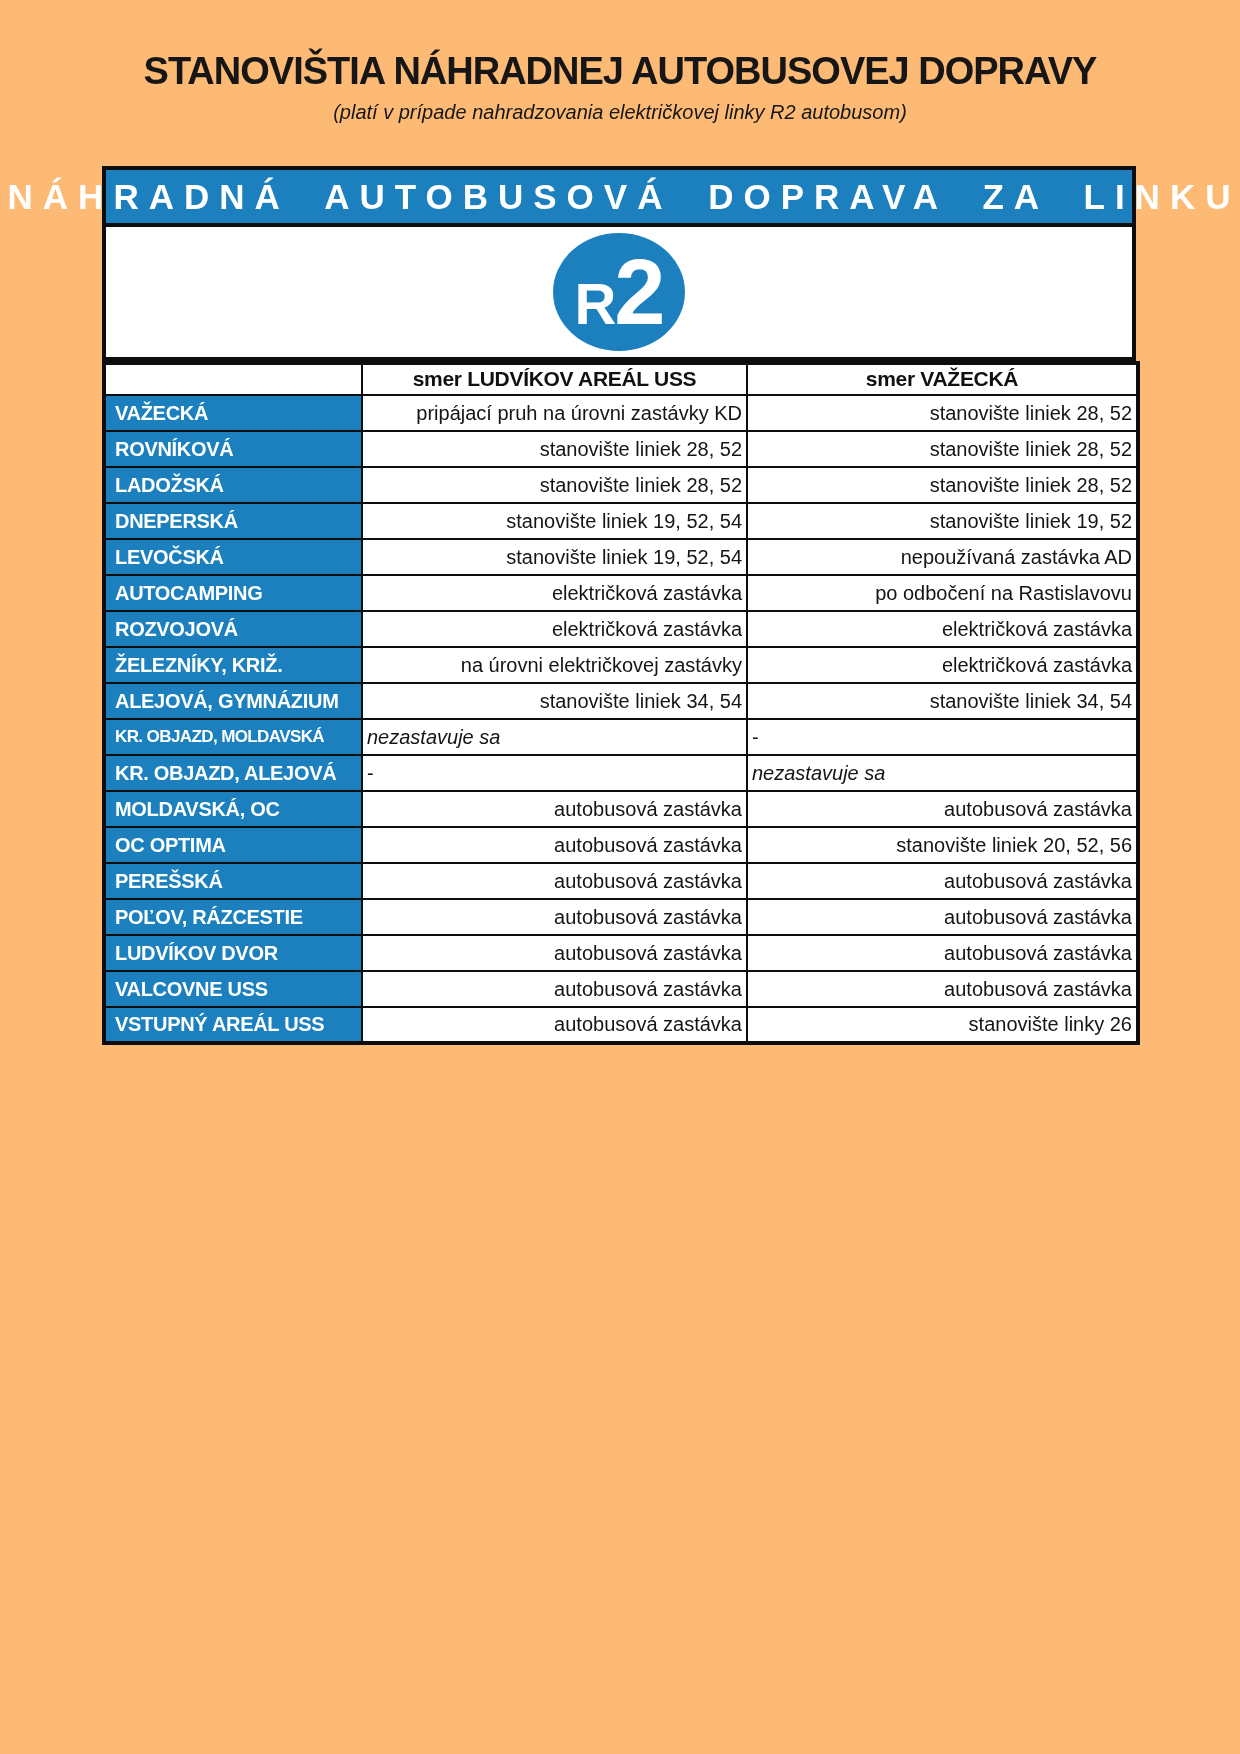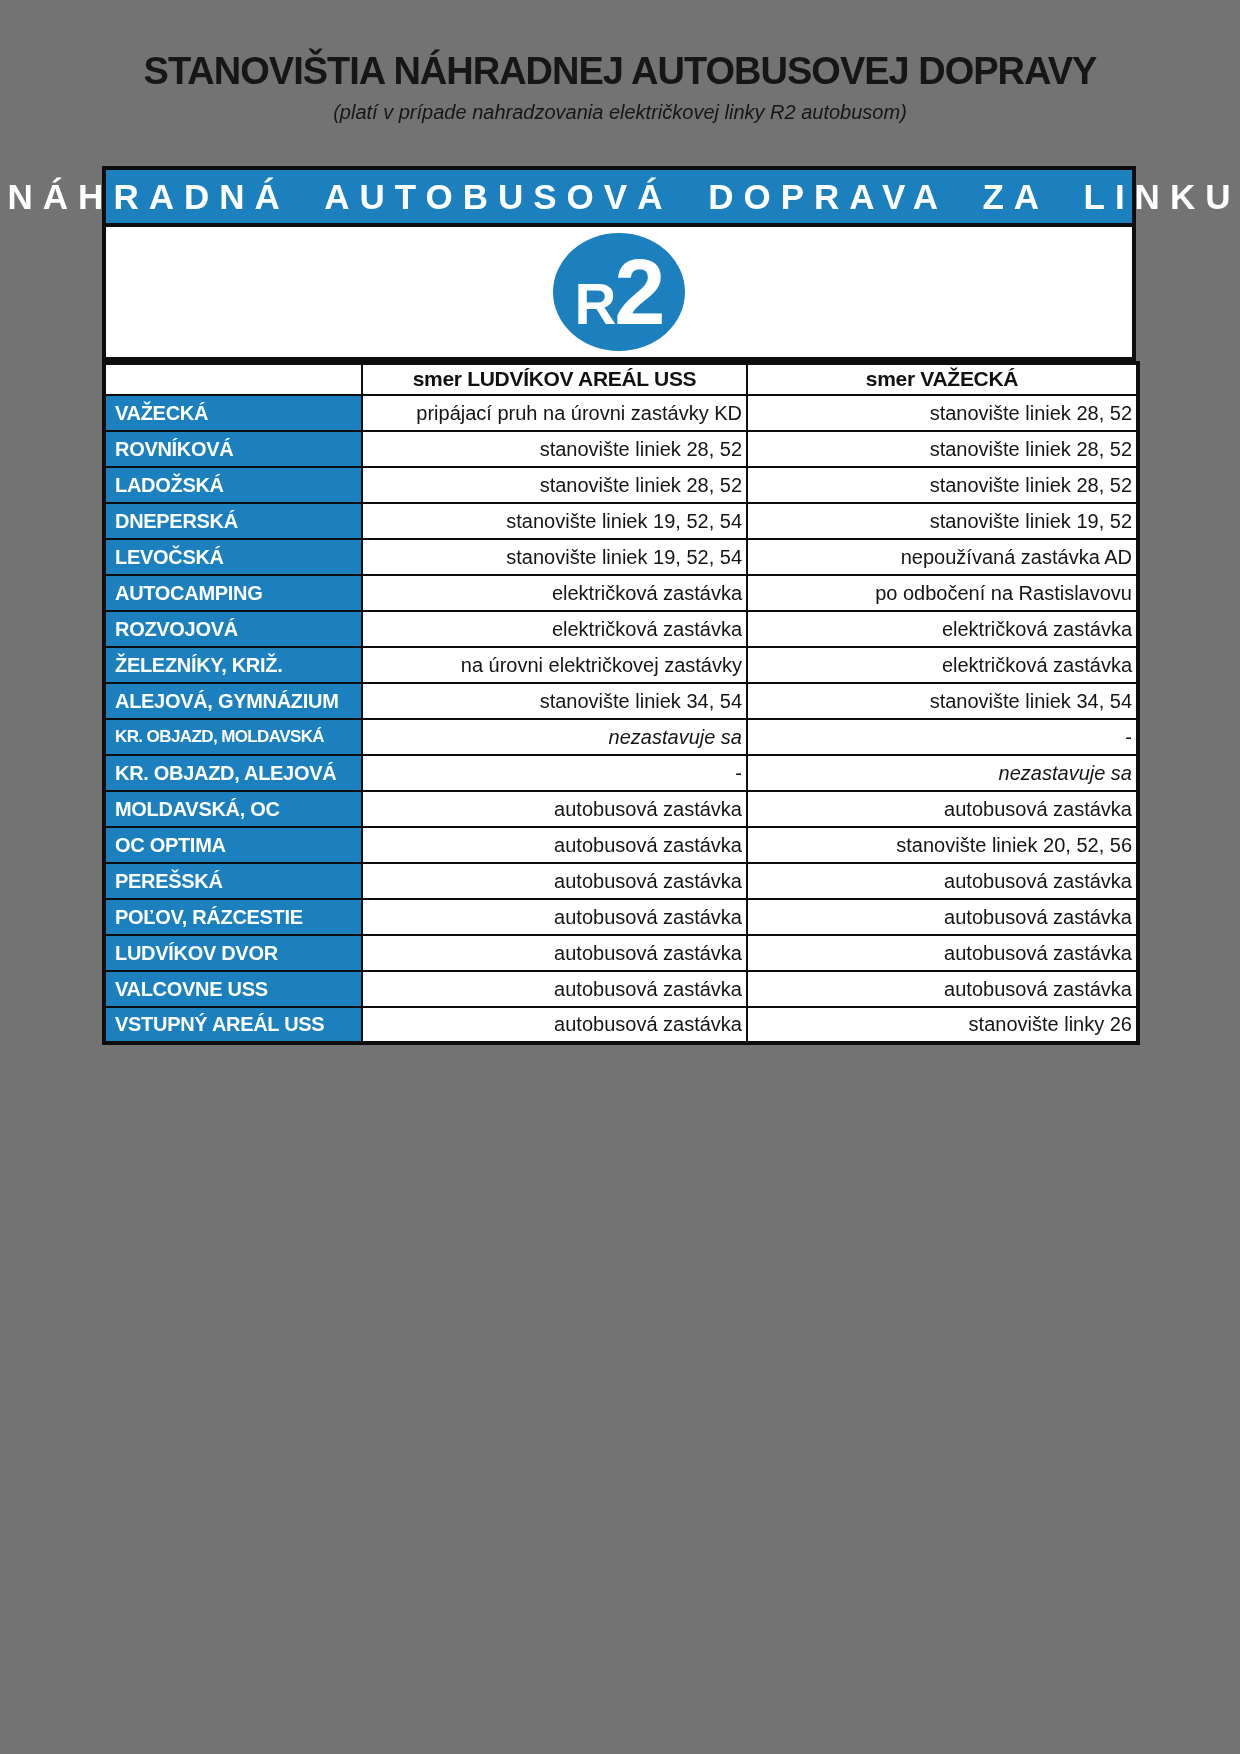--- a/index.html
+++ b/index.html
@@ -1,20 +1,20 @@
 <!DOCTYPE html>
 <html style="--accent: #1b80bd; --ink: #0d0d0d;"><head>
 <meta charset="utf-8">
 <style>
   :root { --accent:#1b80bd; --ink:#0d0d0d; }
   * { box-sizing:border-box; }
   html,body { margin:0; padding:0; background:#ffffff; }
   .page {
     position:relative; width:1240px; height:1754px; margin:0 auto;
-    background:#737373; color:#111;
+    background:#fdba74; color:#111;
     font-family:"Liberation Sans", sans-serif;
     overflow:hidden;
   }
   .title {
     position:absolute; top:50px; left:0; width:100%;
     margin:0; text-align:center;
     font-size:38px; font-weight:700; letter-spacing:-1px; color:#161616;
   }
   .subtitle {
     position:absolute; top:101px; left:0; width:100%;
@@ -55,21 +55,21 @@
     height:32px; padding:0 4px; text-align:center;
     font-weight:700; font-size:21px; letter-spacing:-0.3px; background:#fff;
   }
   .stops-table td { height:36px; padding:0 4px 0 9px; }
   td.stop {
     background:var(--accent); color:#ffffff;
     font-weight:700; letter-spacing:-0.3px;
   }
   td.stop.small { font-size:17px; letter-spacing:-0.6px; }
   td.dir { text-align:right; color:#151515; }
-  td.dir.center { text-align:right; padding-left:4px; }
+  td.dir.center { text-align:left; padding-left:4px; }
   td.dir.italic { font-style:italic; }
 </style>
 </head>
 <body>
 
 <div class="page">
 
   <h1 class="title">STANOVIŠTIA NÁHRADNEJ AUTOBUSOVEJ DOPRAVY</h1>
   <div class="subtitle">(platí v prípade nahradzovania električkovej linky R2 autobusom)</div>
 

